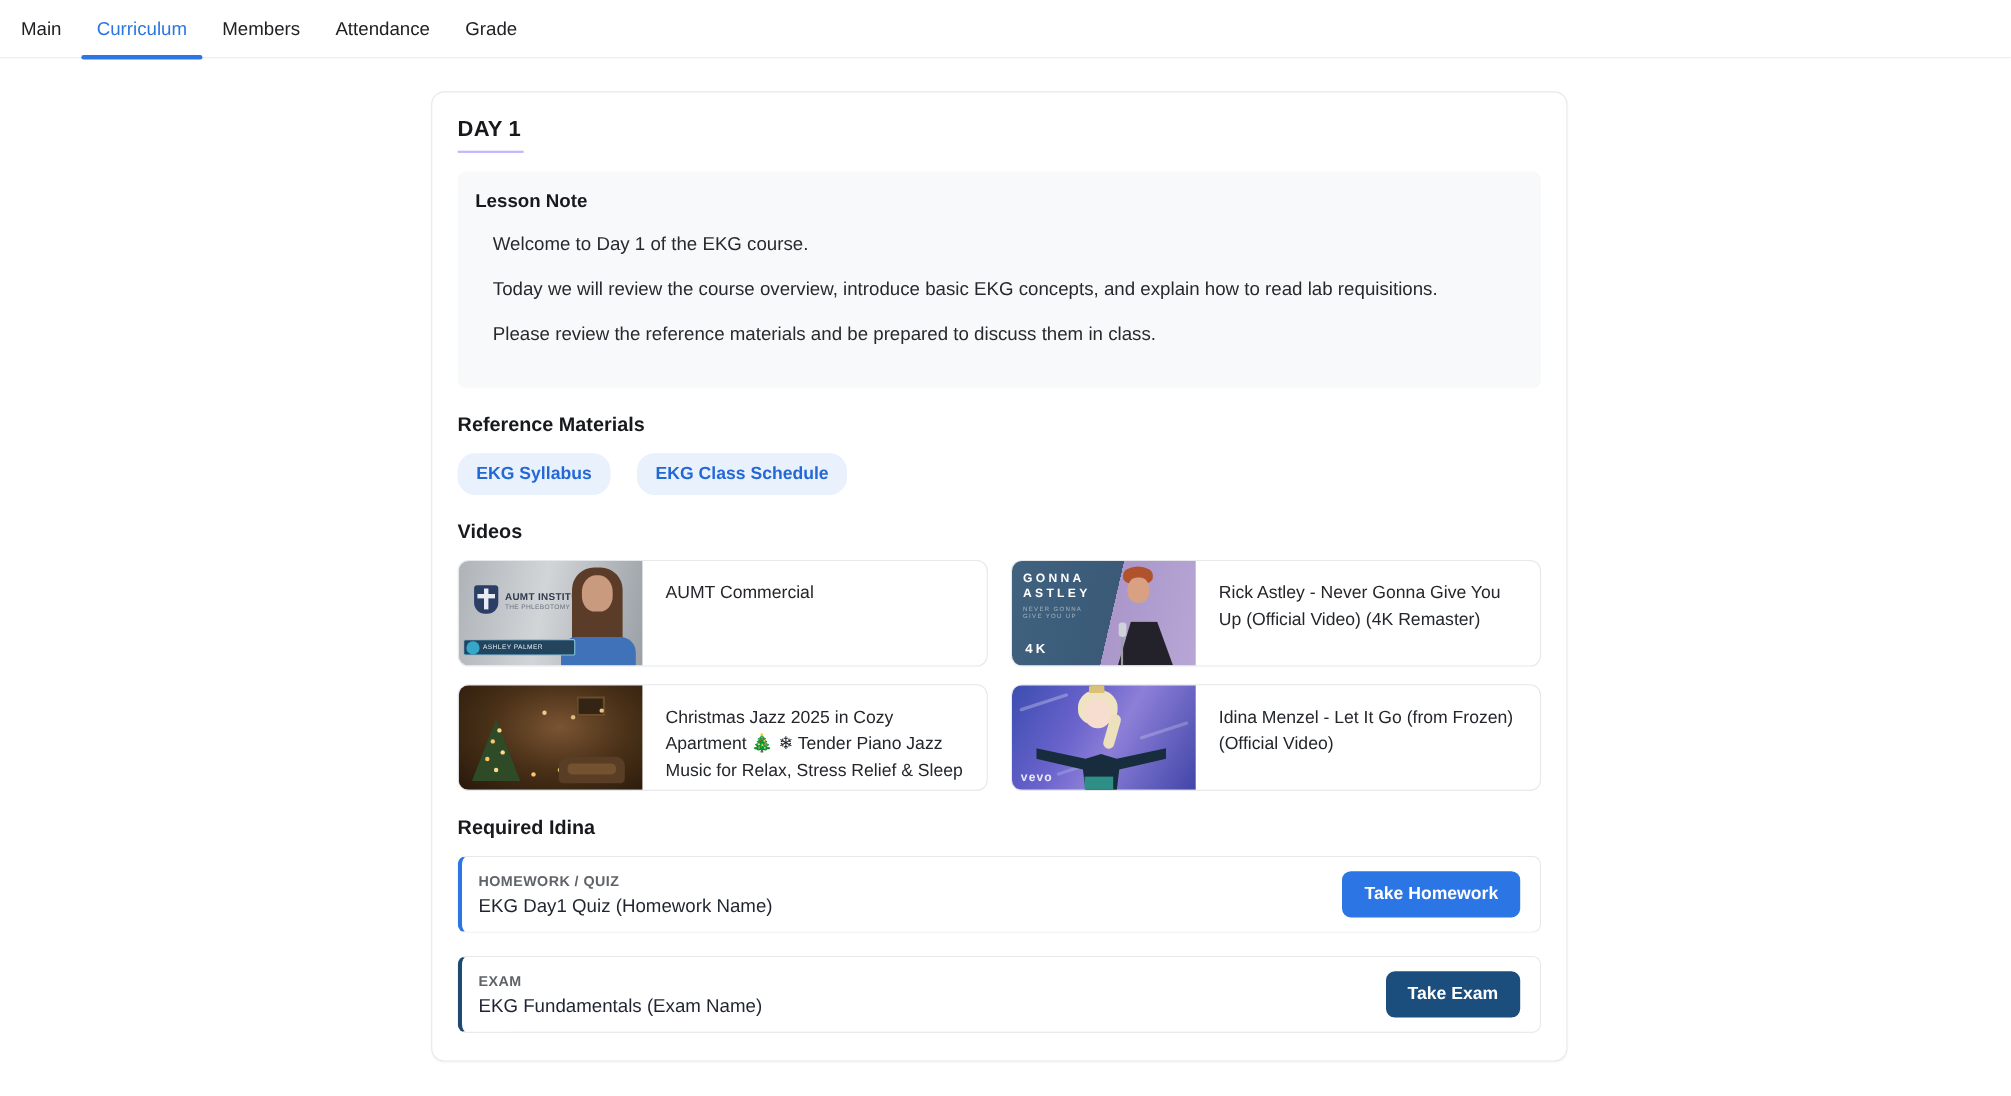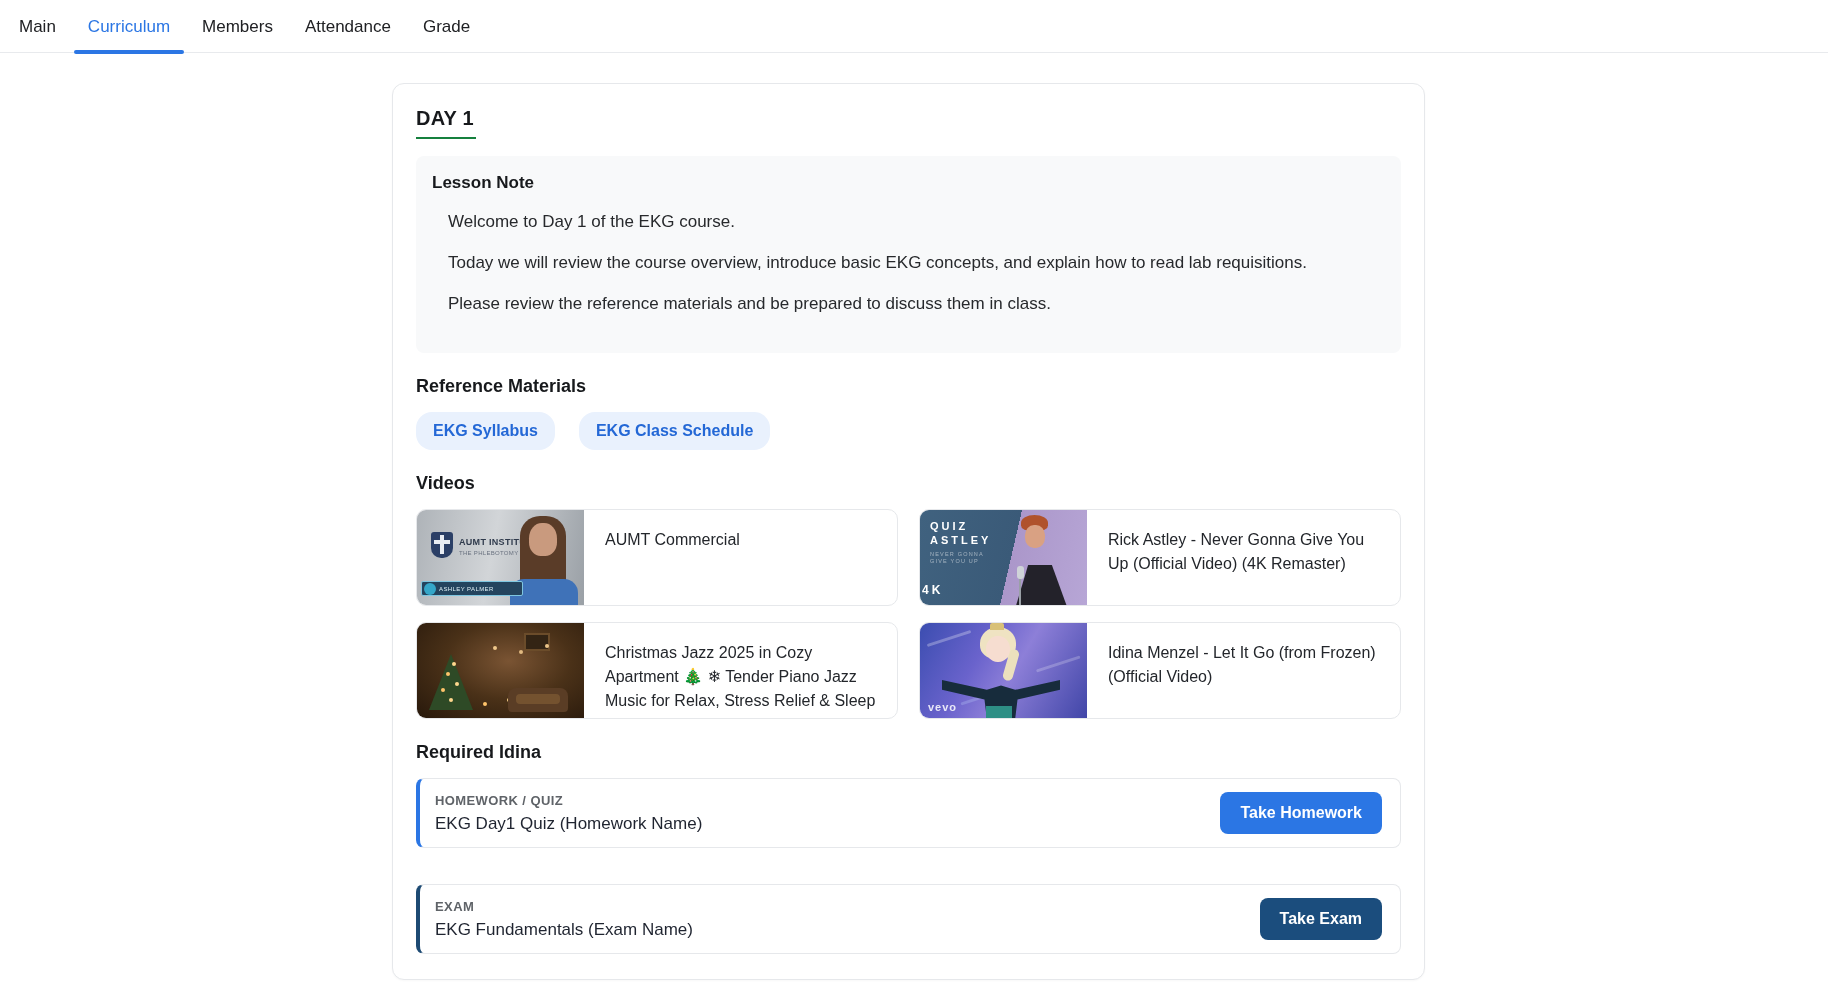--- a/index.html
+++ b/index.html
@@ -32,21 +32,21 @@
     display:flex; align-items:center; padding-left:25px; font-size:17px; color:#202124;
   }
 
   .card {
     margin-top:30px; background:#fff; border:1px solid #e6e8eb; border-radius:12px;
     padding:23px 23px 25px; box-shadow:0 1px 2px rgba(0,0,0,0.03);
   }
 
   .day-title {
     display:inline-block; font-size:20px; font-weight:700; color:#17191c;
-    border-bottom:2px solid #15803d; padding:0 2px 7px 0; margin:0 0 17px; letter-spacing:.2px;
+    border-bottom:2px solid #c4b5fd; padding:0 2px 7px 0; margin:0 0 17px; letter-spacing:.2px;
   }
 
   .lesson-note { background:#f8f9fa; border-radius:8px; padding:17px 16px 21px; }
   .lesson-note h3 { margin:0 0 12px; font-size:17px; font-weight:700; color:#17191c; }
   .lesson-note p  { margin:16px; font-size:17px; line-height:25px; color:#27292c; }
 
   .sec-h { font-size:18px; font-weight:700; color:#17191c; margin:23px 0 15px; }
 
   .chips { display:flex; gap:24px; }
   .chip {
@@ -74,21 +74,21 @@
   .aumt-face { position:absolute; right:27px; top:13px; width:28px; height:33px; background:#c99a7e; border-radius:46% 46% 42% 42%; }
   .aumt-body { position:absolute; right:6px; bottom:0; width:68px; height:26px; background:#3f72b8; border-radius:14px 14px 0 0; }
   .aumt-lower { position:absolute; left:4px; bottom:9px; width:102px; height:15px; background:#24445e; border:1px solid #7fc6e0; border-radius:2px; display:flex; align-items:center; }
   .aumt-dot { width:12px; height:12px; border-radius:50%; background:#35a7c9; margin-left:2px; flex:none; }
   .aumt-name { font-size:6px; color:#dff0f6; margin-left:3px; letter-spacing:.4px; white-space:nowrap; }
 
   
   .th-rick { background:linear-gradient(103deg,#40627f 0%,#3a5a78 54%,#ab97ca 54%,#b7a6d6 100%); }
   .rk-name { position:absolute; left:10px; top:9px; color:#fff; font-weight:700; font-size:11px; letter-spacing:3px; line-height:14px; }
   .rk-sub  { position:absolute; left:10px; top:41px; color:rgba(255,255,255,.5); font-size:5.5px; letter-spacing:1.2px; line-height:7px; }
-  .rk-4k   { position:absolute; left:2px; bottom:8px; color:#fff; font-weight:700; font-size:12px; letter-spacing:3px; }
+  .rk-4k   { position:absolute; left:12px; bottom:8px; color:#fff; font-weight:700; font-size:12px; letter-spacing:3px; }
   .rk-hair { position:absolute; right:39px; top:5px; width:27px; height:16px; background:#b0522c; border-radius:50% 50% 35% 35%; }
   .rk-face { position:absolute; right:42px; top:15px; width:20px; height:23px; background:#d9a183; border-radius:45%; }
   .rk-coat { position:absolute; right:14px; bottom:0; width:66px; height:40px; background:#23222a; clip-path:polygon(14% 100%,32% 0,68% 0,90% 100%); }
   .rk-mic  { position:absolute; right:63px; bottom:26px; width:7px; height:13px; background:#cfd3d8; border-radius:3px; }
   .rk-micstand { position:absolute; right:66px; bottom:0; width:2px; height:27px; background:#9aa0a6; }
 
   
   .th-xmas { background:radial-gradient(ellipse at 55% 40%, #7a5433 0%, #4a3118 48%, #27180b 100%); }
   .xm-tree { position:absolute; left:12px; bottom:8px; width:0; height:0; border-left:22px solid transparent; border-right:22px solid transparent; border-bottom:56px solid #2e4a26; }
   .xm-lights { position:absolute; left:32px; bottom:16px; width:4px; height:4px; border-radius:50%; background:#ffd78e;
@@ -111,21 +111,21 @@
     clip-path:polygon(0 28%,38% 46%,50% 38%,62% 46%,100% 28%,100% 46%,64% 64%,62% 100%,38% 100%,36% 64%,0 46%); }
   .el-waist { position:absolute; left:66px; bottom:0; width:26px; height:12px; background:#2e8f86; }
   .el-vevo  { position:absolute; left:8px; bottom:5px; color:rgba(255,255,255,.85); font-weight:700; font-size:11px; letter-spacing:1px; }
 
   
   .task {
     display:flex; align-items:center; justify-content:space-between;
     height:70px; border:1px solid #e6e8eb; border-radius:8px; background:#fff;
     padding:0 18px 0 15px; margin-top:15px;
   }
-  .task + .task { margin-top:36px; }
+  .task + .task { margin-top:21px; }
   .task.hw   { border-left:4px solid #2b76e4; }
   .task.exam { border-left:4px solid #1d4a73; }
   .task-label { font-size:13px; font-weight:700; color:#5f6368; letter-spacing:.4px; }
   .task-name  { font-size:17px; color:#1f2430; margin-top:6px; }
   .btn {
     border:none; border-radius:8px; color:#fff; font-weight:700; font-size:16px;
     padding:12px 20px; cursor:pointer; font-family:"Liberation Sans", sans-serif;
   }
   .btn-hw   { background:#2b76e4; }
   .btn-exam { background:#1b4d7d; }
@@ -176,21 +176,21 @@
             <span class="aumt-dot"></span>
             <span class="aumt-name">ASHLEY PALMER</span>
           </span>
         </div>
         <div class="vtitle">AUMT Commercial</div>
       </div>
 
       <div class="vcard">
         <div class="vthumb th-rick">
           <span class="rk-name">
-            <span>QUIZ</span><br>
+            <span>GONNA</span><br>
             <span>ASTLEY</span>
           </span>
           <span class="rk-sub">
             <span>NEVER GONNA</span><br>
             <span>GIVE YOU UP</span>
           </span>
           <span class="rk-4k">4K</span>
           <span class="rk-hair"></span>
           <span class="rk-face"></span>
           <span class="rk-coat"></span>

